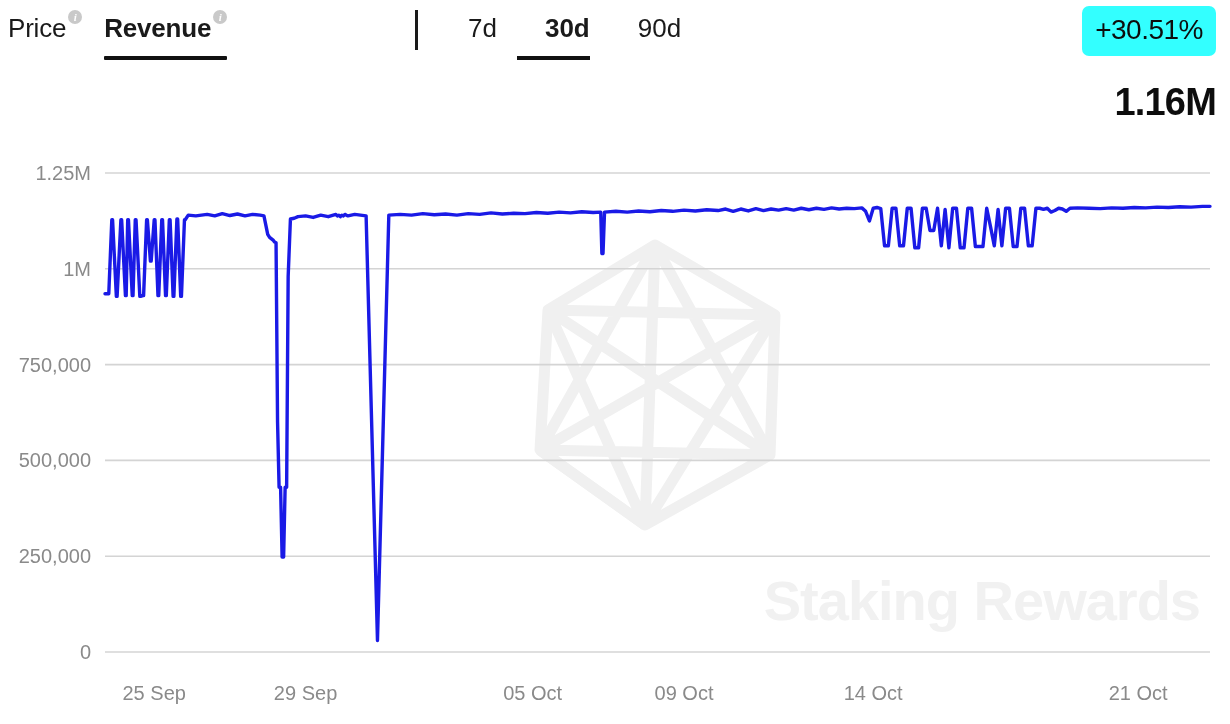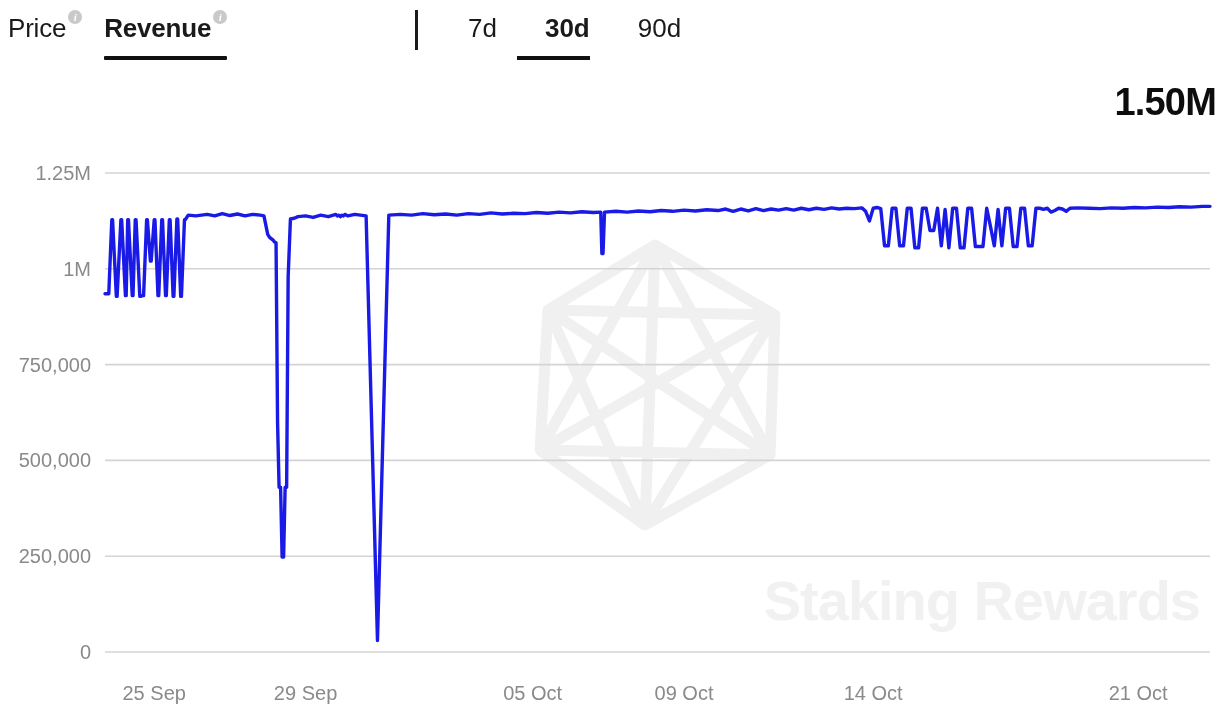--- a/index.html
+++ b/index.html
@@ -218,21 +218,22 @@
     </div>
     <div class="range active">
       <span class="range-label">30d</span>
       <span class="underline"></span>
     </div>
     <div class="range">
       <span class="range-label">90d</span>
     </div>
   </div>
 
-  <div class="big-value">1.50M</div>
+  <div class="badge">+30.51%</div>
+  <div class="big-value">1.16M</div>
 </div>
 
 <div class="chart-wrap">
   <svg class="chart-svg" viewBox="0 0 1230 584" preserveAspectRatio="none">
 
     <g>
       <g class="wm-logo" transform="translate(520,100)">
         <polygon points="135,5 255,75 250,215 125,285 20,210 28,70"></polygon>
         <path d="M135,5 L20,210 M135,5 L250,215 M135,5 L125,285
                  M255,75 L28,70 M255,75 L125,285 M255,75 L20,210

